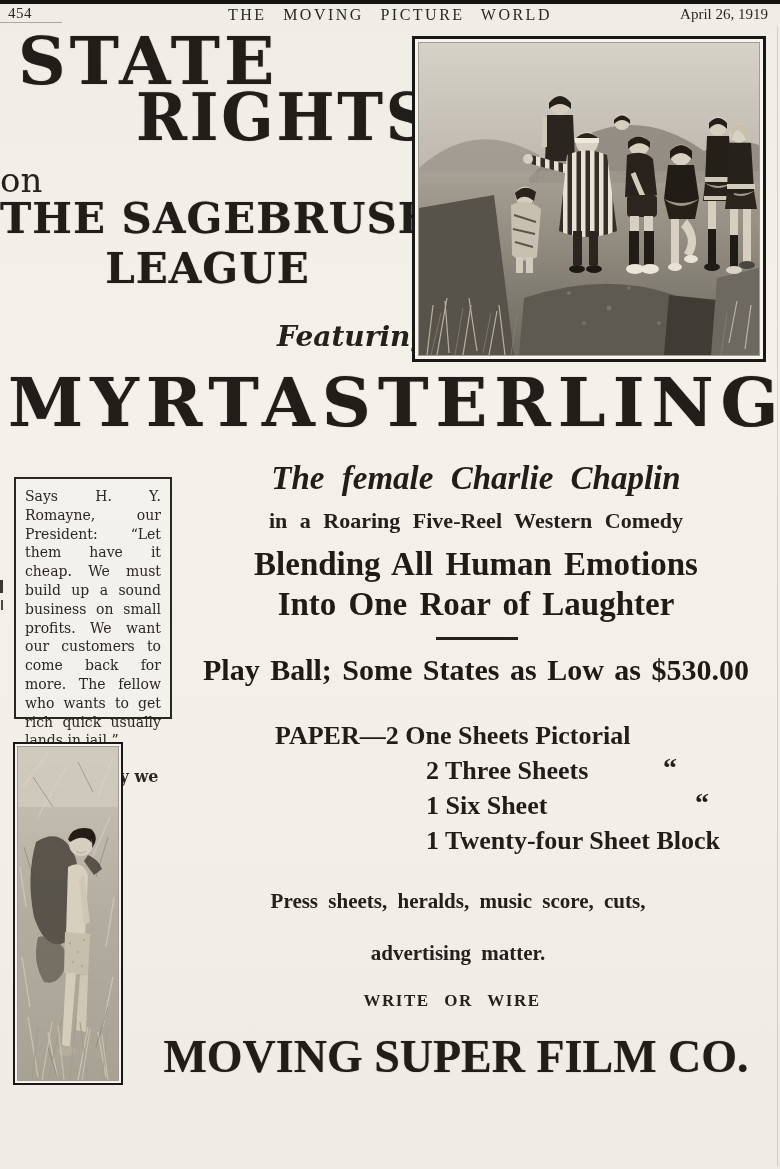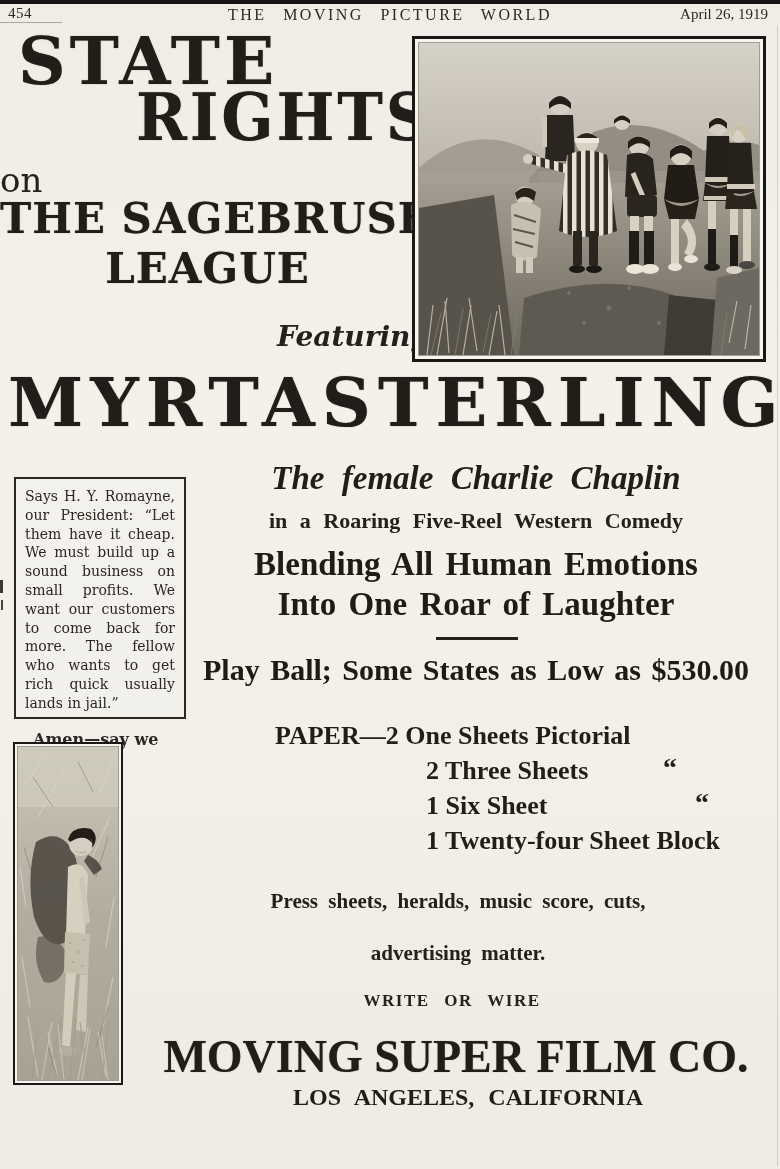--- a/index.html
+++ b/index.html
@@ -28,21 +28,21 @@
   .w-rights { left:136px; top:84px;  font-size:66px; letter-spacing:3px; transform:scaleX(.93); transform-origin:left top; }
   .w-on     { left:0; top:160px; width:337px; text-align:left; font-size:34px; font-family:"DejaVu Serif", serif; color:#25221d; }
   .w-sage   { left:0; top:198px; width:415px; text-align:center; font-size:42px; letter-spacing:1px; }
   .w-league { left:0; top:248px; width:415px; text-align:center; font-size:42px; letter-spacing:1px; }
   .w-feat   { left:0; top:320px; width:430px; text-align:right; font-size:28px;
               font-family:"DejaVu Serif", serif; font-weight:bold; font-style:italic; color:#24211c; }
   .w-star   { left:8px; top:368px; width:764px; display:flex; justify-content:space-between;
               font-size:68px; letter-spacing:7px; }
 
   
-  .quote-box { left:14px; top:477px; width:172px; height:242px; box-sizing:border-box;
+  .quote-box { left:14px; top:477px; width:158px; height:242px; box-sizing:border-box;
                border:2px solid #2a2620; padding:8px 9px 6px 9px; background:rgba(255,255,255,.10); }
   .quote-body { font-family:"DejaVu Serif", serif; font-size:14px; line-height:18.8px;
                 text-align:justify; color:#2b2823; margin:0; }
   .quote-close { font-family:"DejaVu Serif", serif; font-size:16px; line-height:18.8px;
                  color:#2b2823; margin:18px 0 0 0; text-indent:8px;font-weight:bold; }
 
   
   .col { left:196px; width:560px; text-align:center; white-space:nowrap; }
   .tagline  { top:460px; font-size:33px; font-weight:bold; font-style:italic; word-spacing:9px; color:#211e19; }
   .subtitle { top:508px; font-size:22px; font-weight:bold; word-spacing:7px; color:#24211c; }
@@ -124,21 +124,20 @@
   </div>
   <div class="abs paper-row pr4">
     <span>1 Twenty-four Sheet Block</span>
   </div>
 
   <div class="abs press press1">Press sheets, heralds, music score, cuts,</div>
   <div class="abs press press3">advertising matter.</div>
 
   <div class="abs cta">WRITE OR WIRE</div>
   <div class="abs company">MOVING SUPER FILM CO.</div>
-  <div class="abs location">LOS ANGELES, CALIFORNIA</div>
 
   <div class="abs photo-frame photo-group">
     <svg viewBox="0 0 340 312" preserveAspectRatio="none">
       <defs>
         <linearGradient id="gSky" x1="0" y1="0" x2="0" y2="1">
           <stop offset="0" stop-color="#d7d2c8"></stop>
             <stop offset="1" stop-color="#b9b3a9"></stop>
         </linearGradient>
         <linearGradient id="gGround" x1="0" y1="0" x2="0" y2="1">
           <stop offset="0" stop-color="#a39d91"></stop>

